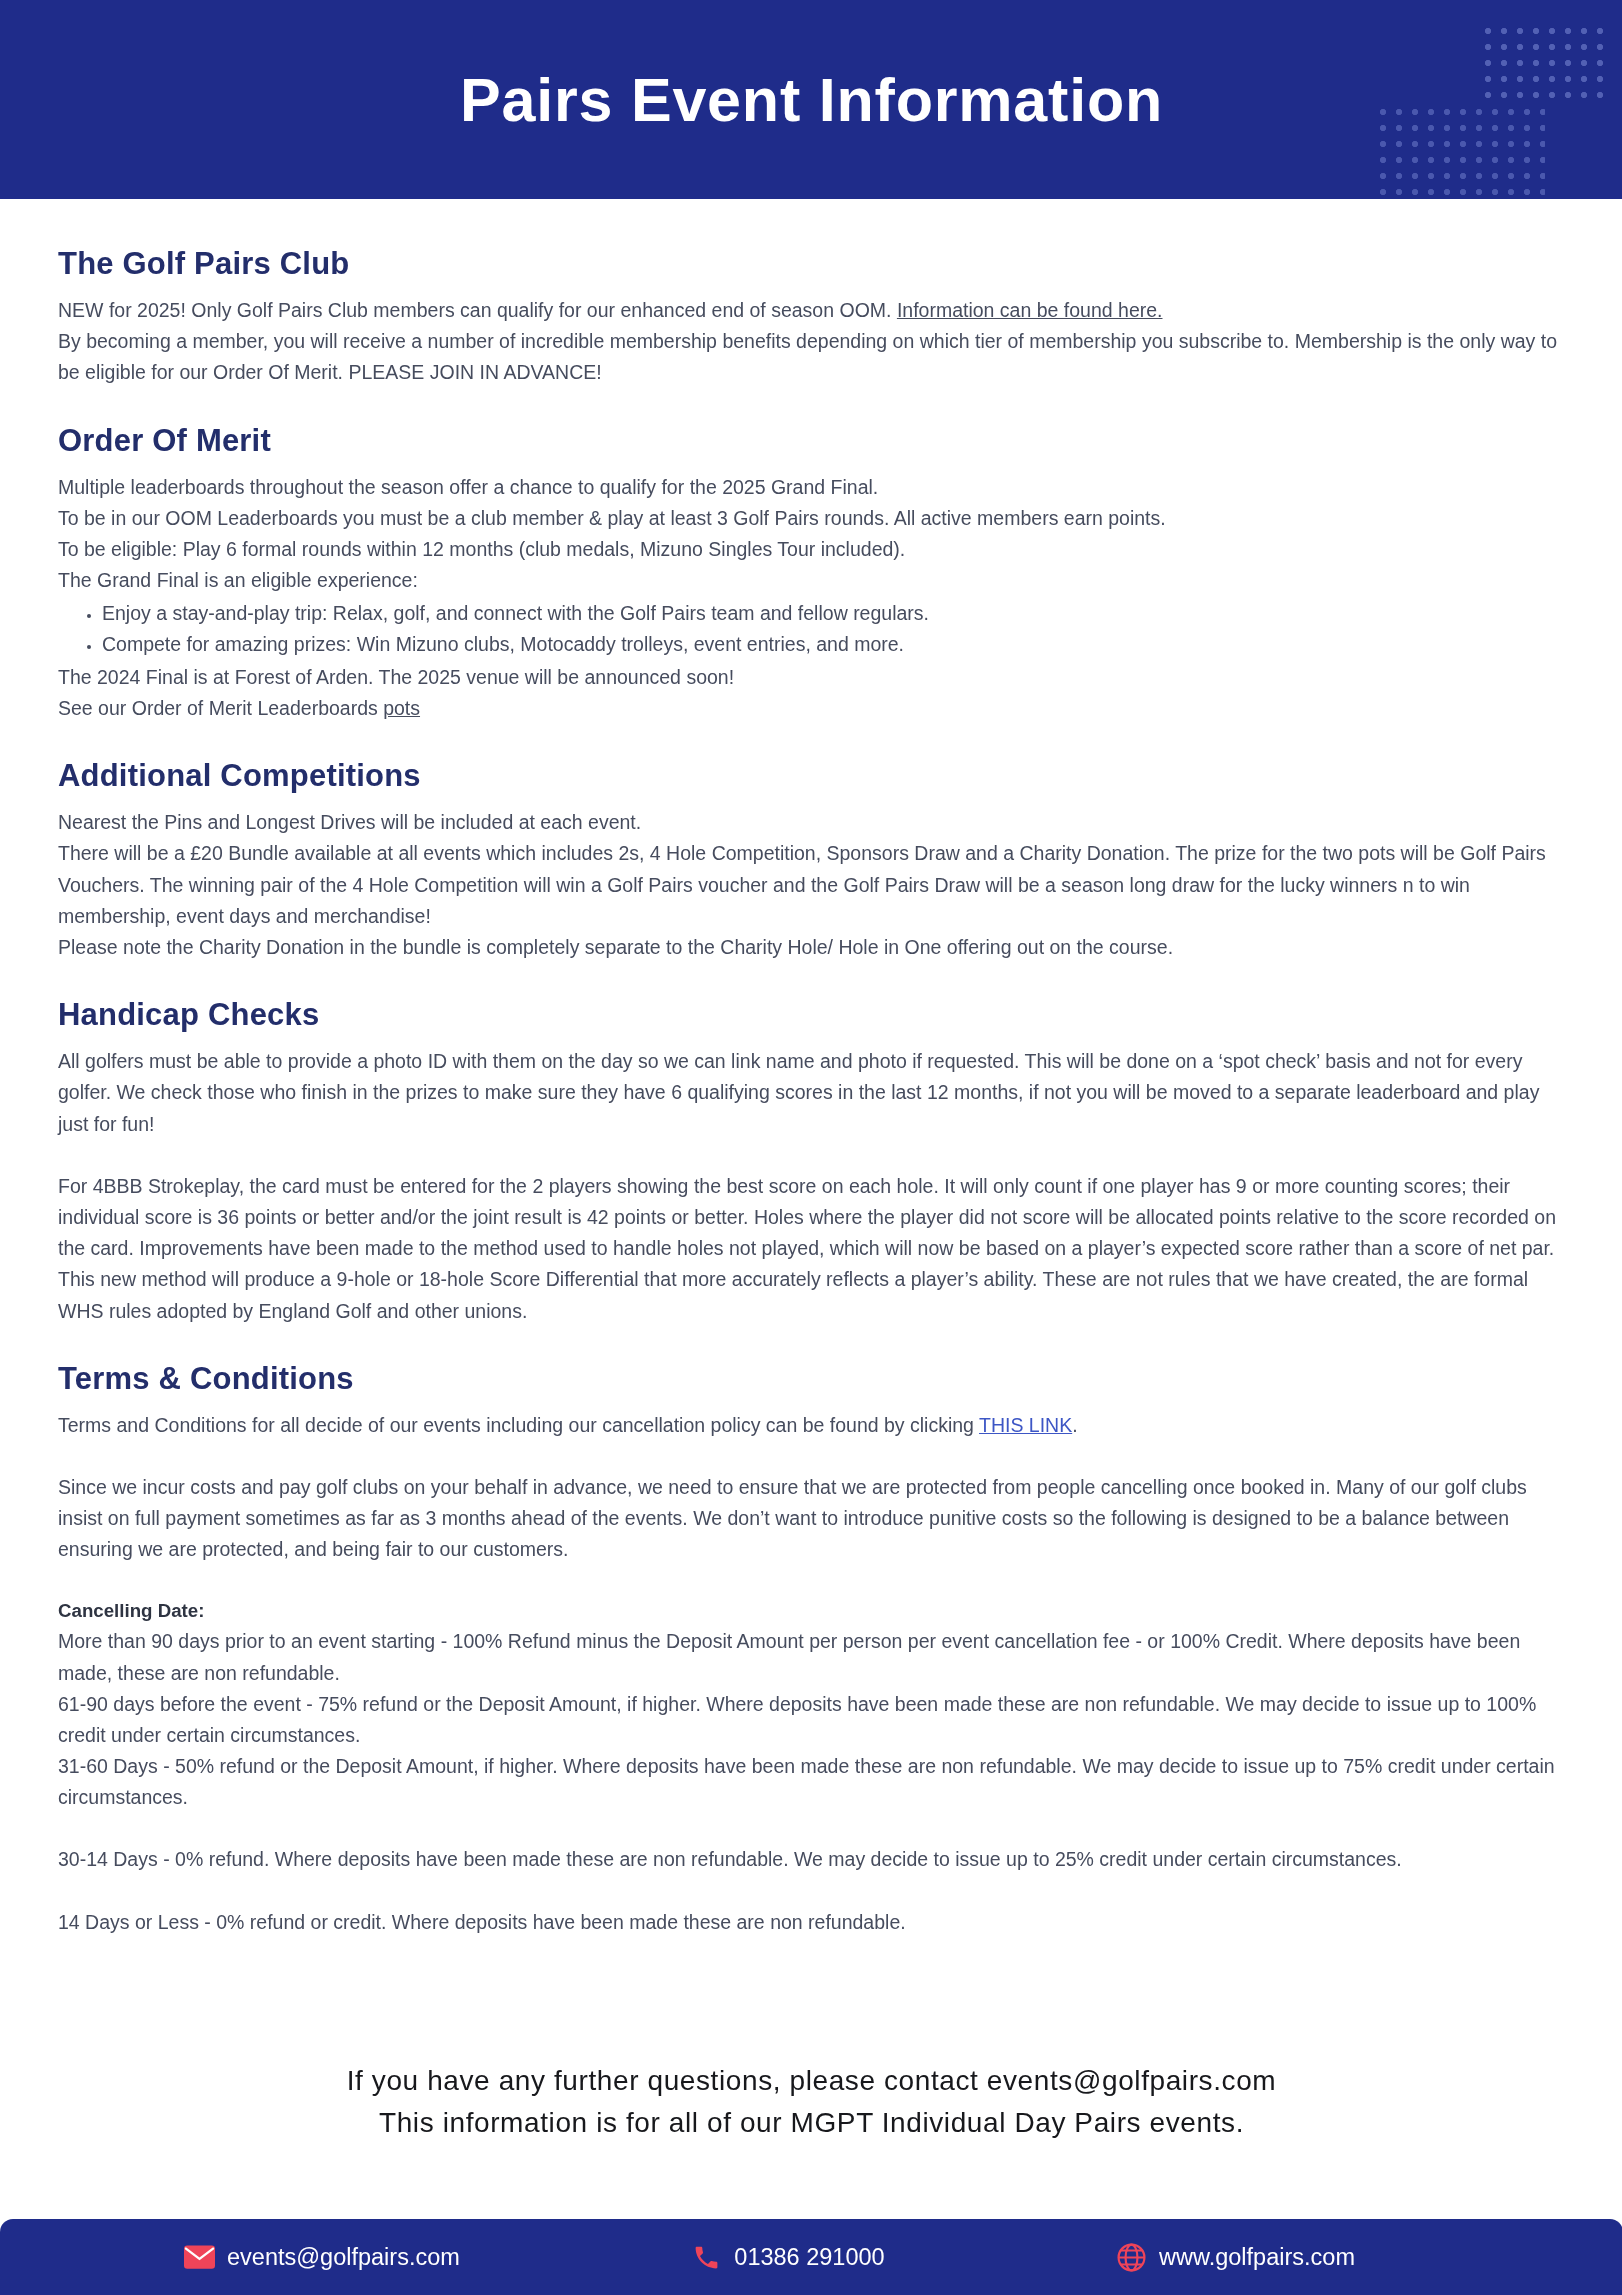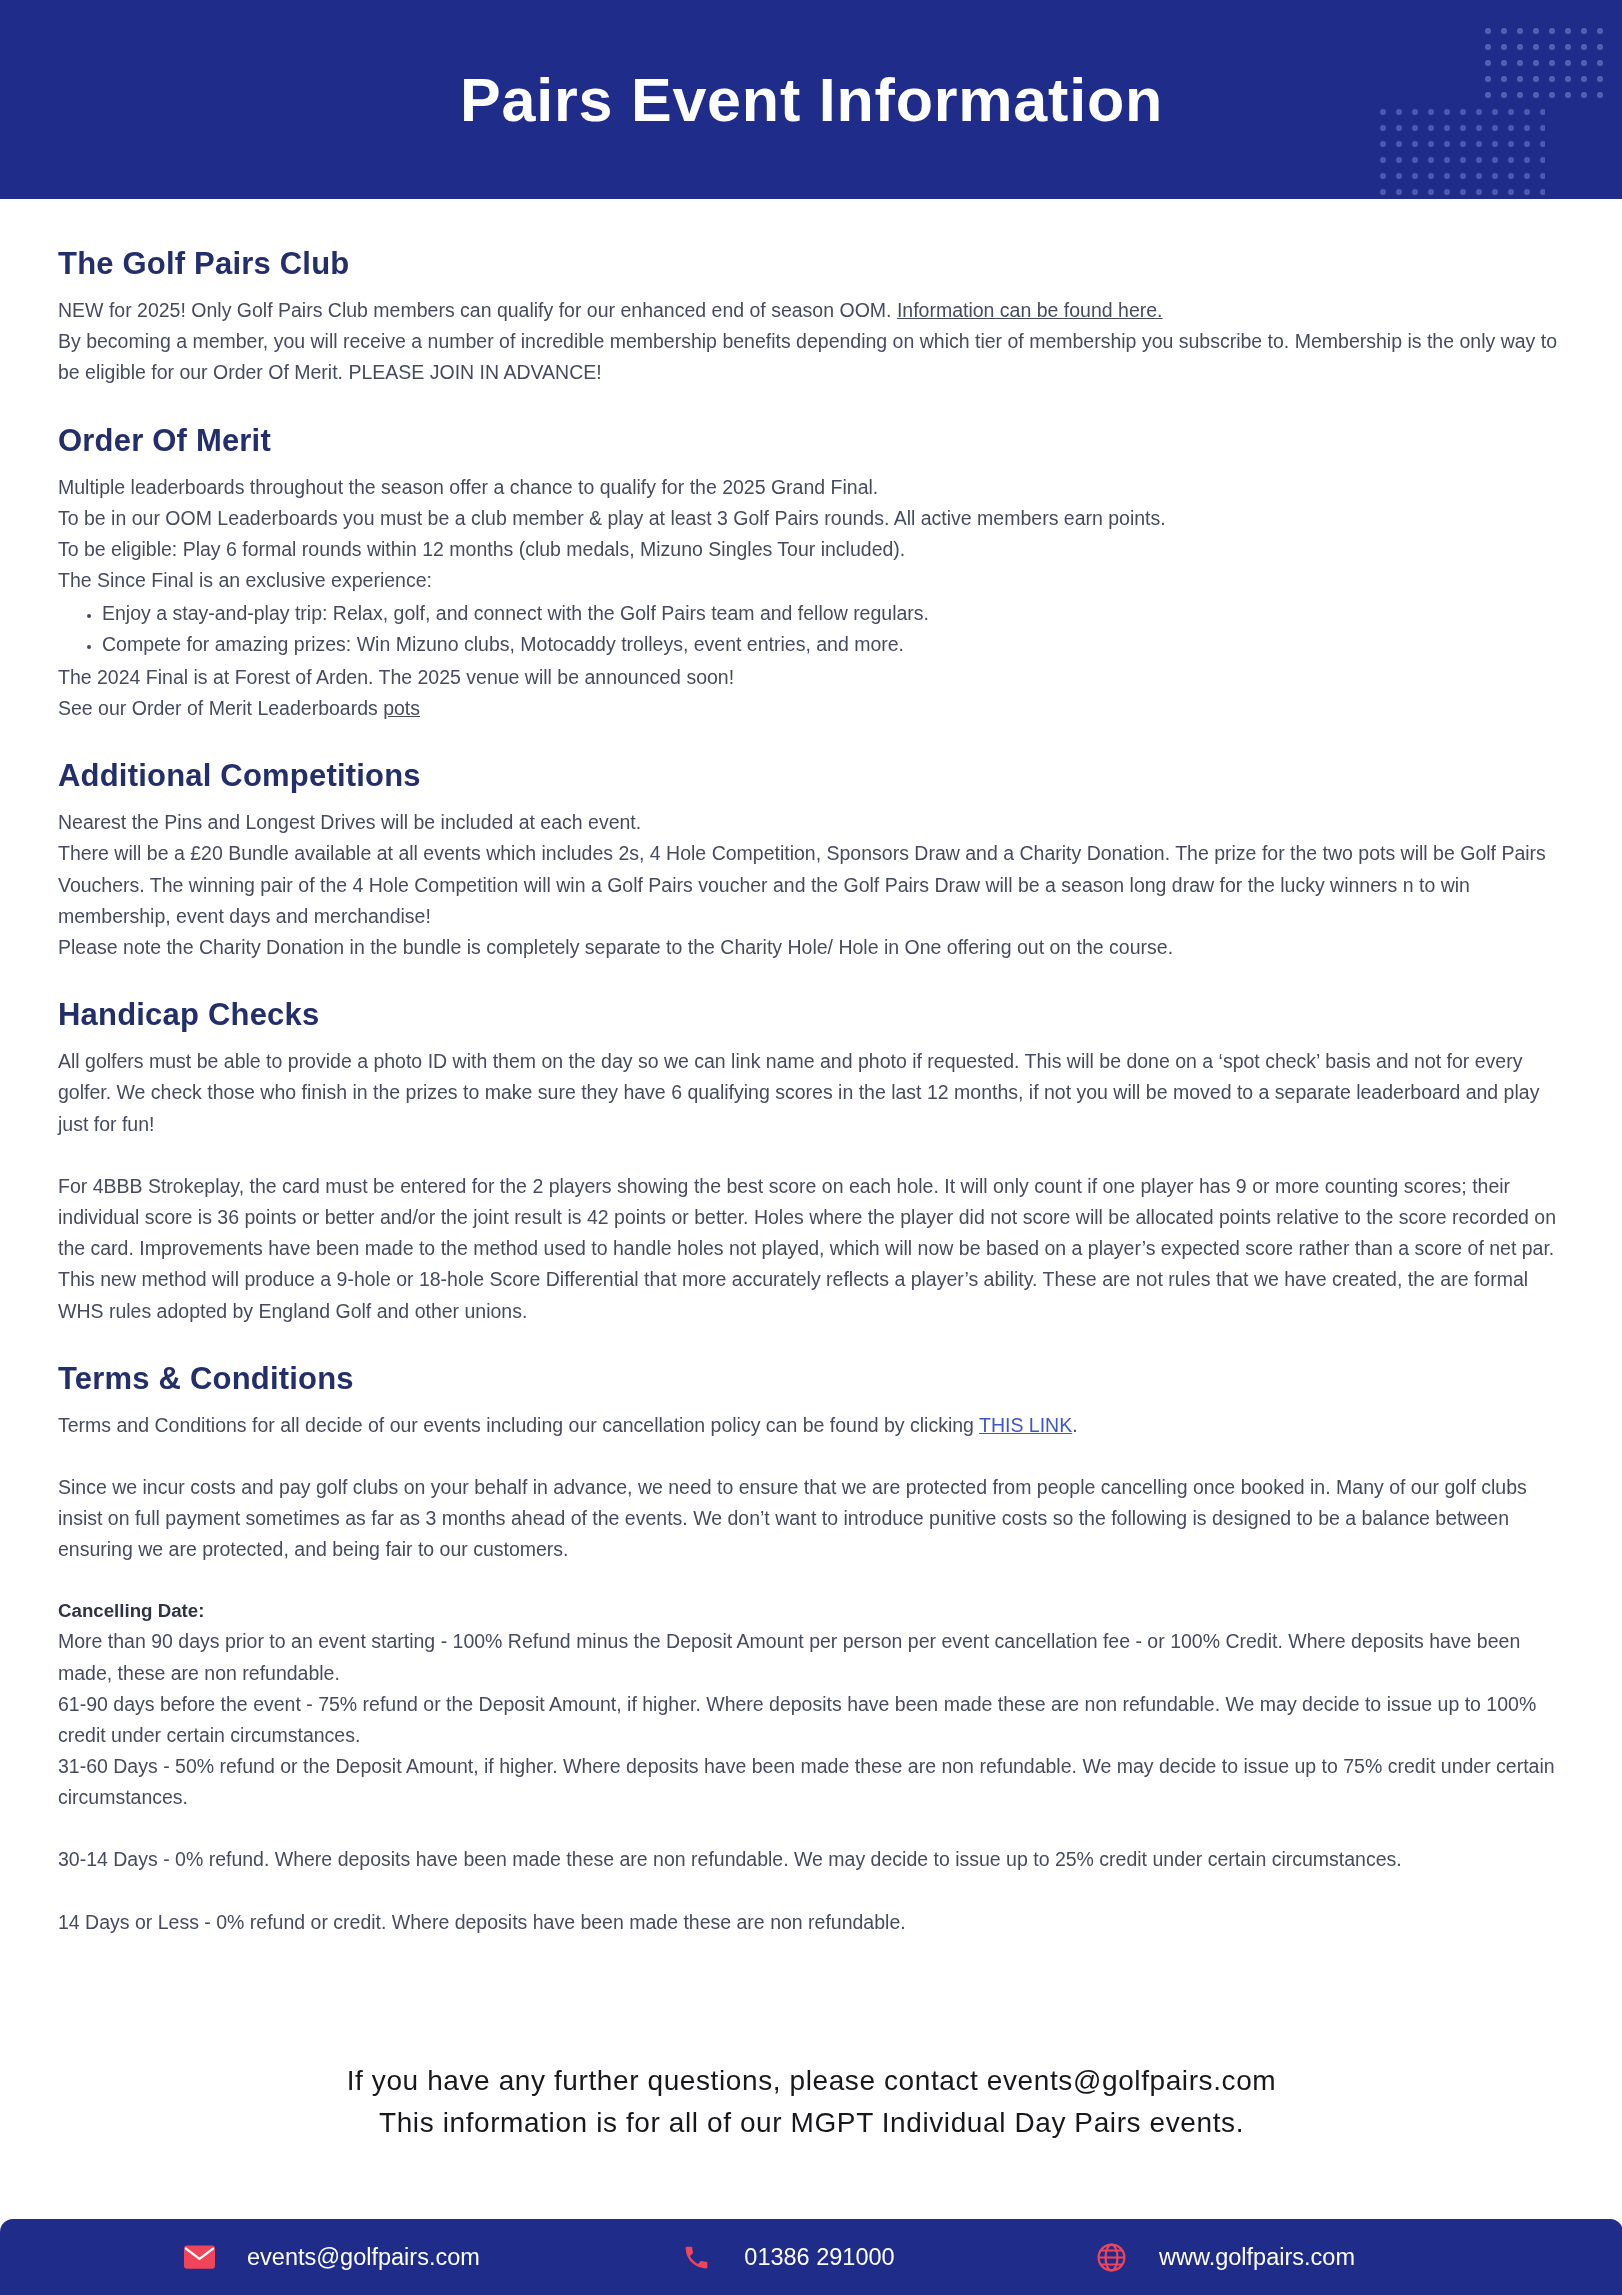--- a/index.html
+++ b/index.html
@@ -92,21 +92,21 @@
   
   .footbar {
     flex:0 0 auto;
     height:76px;
     background:#1f2c8a;
     border-radius:13px 13px 0 0;
     display:flex; align-items:center; justify-content:space-between;
     padding:0 268px 0 183px;
   }
   .contact {
-    display:flex; align-items:center; gap:32px;
+    display:flex; align-items:center; gap:12px;
     color:#ffffff;
     font-size:23.5px;
     text-decoration:none;
     cursor:pointer;
   }
   .cicon { display:flex; align-items:center; justify-content:center; width:32px; height:32px; }
 </style>
 </head>
 <body>
 
@@ -124,21 +124,21 @@
       <h2>The Golf Pairs Club</h2>
       <p class="p"><span>NEW for 2025! Only Golf Pairs Club members can qualify for our enhanced end of season OOM.</span> <a href="#" class="link dark">Information can be found here.</a></p>
       <p class="p">By becoming a member, you will receive a number of incredible membership benefits depending on which tier of membership you subscribe to. Membership is the only way to be eligible for our Order Of Merit. PLEASE JOIN IN ADVANCE!</p>
     </section>
 
     <section>
       <h2>Order Of Merit</h2>
       <p class="p">Multiple leaderboards throughout the season offer a chance to qualify for the 2025 Grand Final.</p>
       <p class="p">To be in our OOM Leaderboards you must be a club member &amp; play at least 3 Golf Pairs rounds. All active members earn points.</p>
       <p class="p">To be eligible: Play 6 formal rounds within 12 months (club medals, Mizuno Singles Tour included).</p>
-      <p class="p">The Since Final is an exclusive experience:</p>
+      <p class="p">The Grand Final is an eligible experience:</p>
       <ul class="bullets p">
         <li>Enjoy a stay-and-play trip: Relax, golf, and connect with the Golf Pairs team and fellow regulars.</li>
         <li>Compete for amazing prizes: Win Mizuno clubs, Motocaddy trolleys, event entries, and more.</li>
       </ul>
       <p class="p">The 2024 Final is at Forest of Arden. The 2025 venue will be announced soon!</p>
       <p class="p"><span>See our Order of Merit Leaderboards </span><a href="#" class="link dark">pots</a></p>
     </section>
 
     <section>
       <h2>Additional Competitions</h2>

